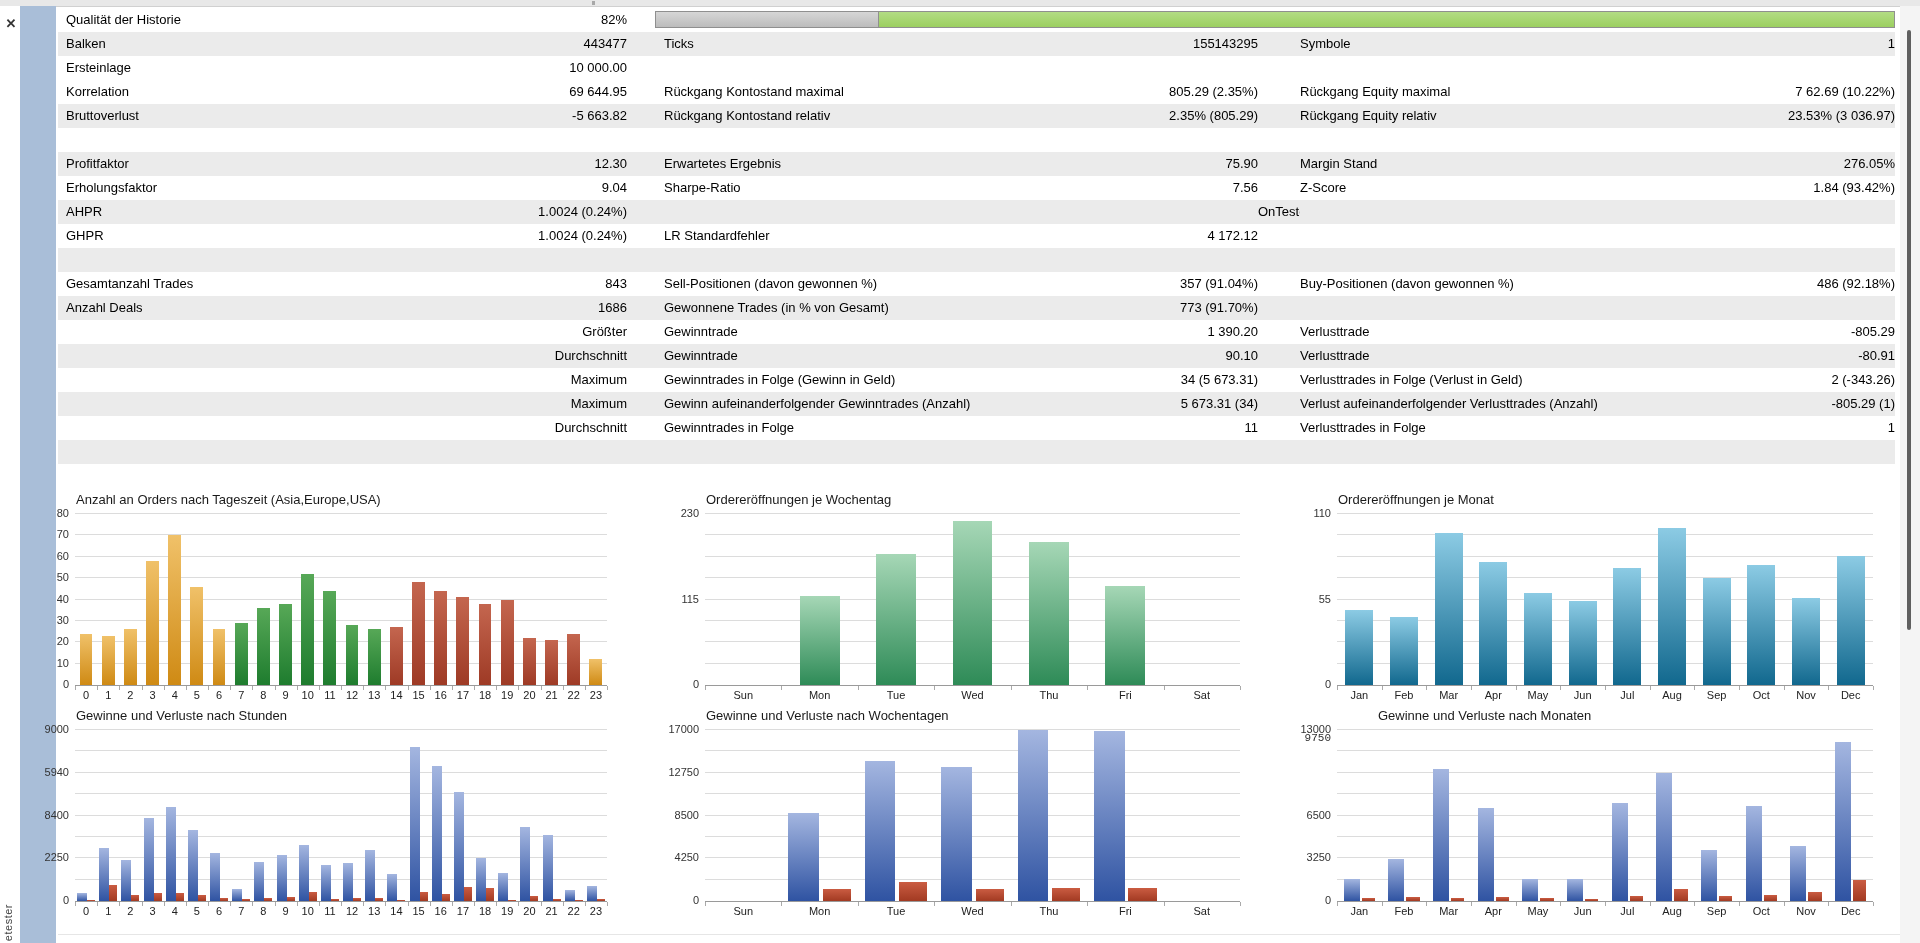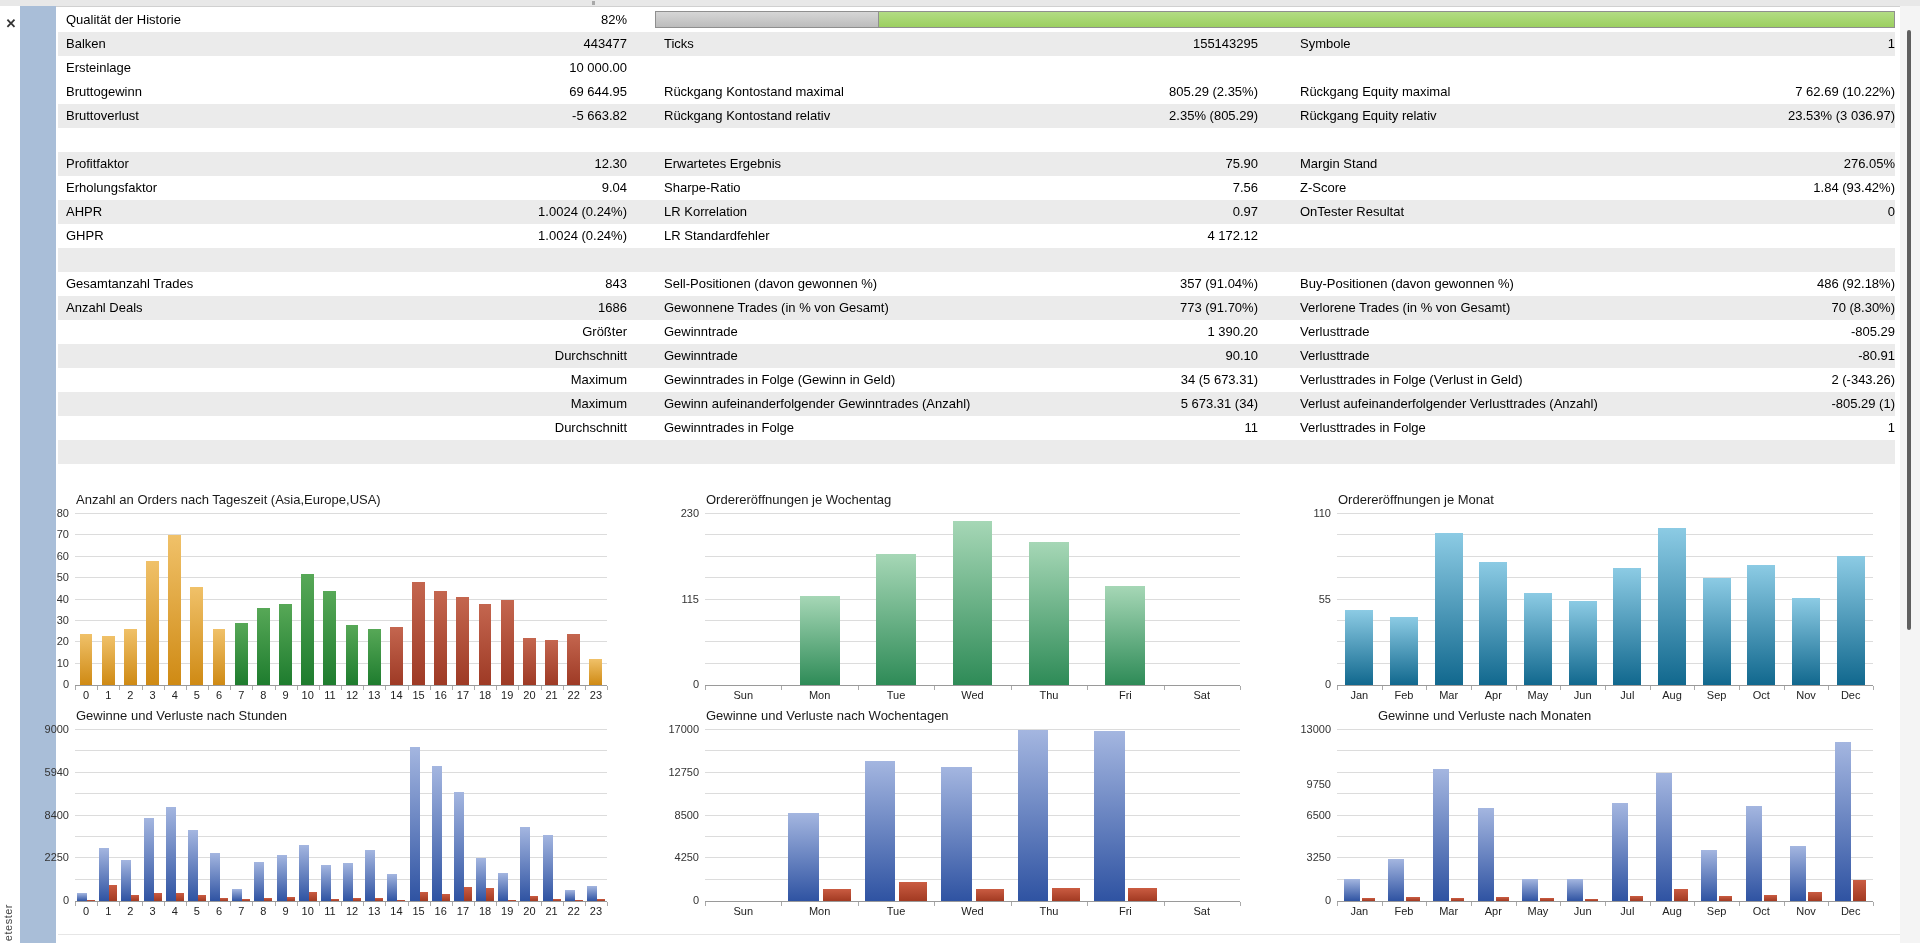--- a/index.html
+++ b/index.html
@@ -86,21 +86,21 @@
           <span class="lab">Ersteinlage</span>
           <span class="val">10 000.00</span>
         </div>
         <div></div>
         <div class="pair"></div>
         <div></div>
         <div class="pair"></div>
       </div>
       <div class="trow">
         <div class="pair">
-          <span class="lab">Bruttogewinn</span>
+          <span class="lab">Korrelation</span>
           <span class="val">69 644.95</span>
         </div>
         <div></div>
         <div class="pair">
           <span class="lab">Rückgang Kontostand maximal</span>
           <span class="val">805.29 (2.35%)</span>
         </div>
         <div></div>
         <div class="pair">
           <span class="lab">Rückgang Equity maximal</span>
@@ -161,24 +161,20 @@
           <span class="lab">Z-Score</span>
           <span class="val">1.84 (93.42%)</span>
         </div>
       </div>
       <div class="trow shaded">
         <div class="pair">
           <span class="lab">AHPR</span>
           <span class="val">1.0024 (0.24%)</span>
         </div>
         <div></div>
-        <div class="pair">
-          <span class="lab">LR Korrelation</span>
-          <span class="val">0.97</span>
-        </div>
         <div></div>
         <div class="pair">
           <span class="lab">OnTester Resultat</span>
           <span class="val">0</span>
         </div>
       </div>
       <div class="trow">
         <div class="pair">
           <span class="lab">GHPR</span>
           <span class="val">1.0024 (0.24%)</span>
@@ -218,24 +214,20 @@
         <div class="pair">
           <span class="lab">Anzahl Deals</span>
           <span class="val">1686</span>
         </div>
         <div></div>
         <div class="pair">
           <span class="lab">Gewonnene Trades (in % von Gesamt)</span>
           <span class="val">773 (91.70%)</span>
         </div>
         <div></div>
-        <div class="pair">
-          <span class="lab">Verlorene Trades (in % von Gesamt)</span>
-          <span class="val">70 (8.30%)</span>
-        </div>
       </div>
       <div class="trow">
         <div class="pair">
           <span class="lab"></span>
           <span class="val">Größter</span>
         </div>
         <div></div>
         <div class="pair">
           <span class="lab">Gewinntrade</span>
           <span class="val">1 390.20</span>
@@ -649,21 +641,21 @@
         <div class="c-bar" style="left: 270.557px; width: 28.2786px; height: 11.5676px; background: linear-gradient(rgb(202, 92, 66), rgb(162, 58, 34));"></div>
         <div class="c-bar" style="left: 312.593px; width: 30.5714px; height: 171px; background: linear-gradient(rgb(164, 182, 224), rgb(47, 83, 162));"></div>
         <div class="c-bar" style="left: 346.986px; width: 28.2786px; height: 12.5735px; background: linear-gradient(rgb(202, 92, 66), rgb(162, 58, 34));"></div>
         <div class="c-bar" style="left: 389.021px; width: 30.5714px; height: 170.497px; background: linear-gradient(rgb(164, 182, 224), rgb(47, 83, 162));"></div>
         <div class="c-bar" style="left: 423.414px; width: 28.2786px; height: 13.0765px; background: linear-gradient(rgb(202, 92, 66), rgb(162, 58, 34));"></div>
       </div>
       <div class="c-title" style="left: 1378px; top: 708px;">Gewinne und Verluste nach Monaten</div>
       <div class="c-ylab" style="left: 1273px; top: 894px; width: 58px;">0</div>
       <div class="c-ylab" style="left: 1273px; top: 851.25px; width: 58px; text-align: right;">3250</div>
       <div class="c-ylab" style="left: 1273px; top: 808.5px; width: 58px;">6500</div>
-      <div class="c-ylab" style="left: 1273px; top: 778px; width: 58px;">9750</div>
+      <div class="c-ylab" style="left: 1273px; top: 732px; width: 58px; font-family: Liberation Mono, monospace;">9750</div>
       <div class="c-ylab" style="left: 1273px; top: 723px; width: 58px;">13000</div>
       <div class="c-plot" style="left: 1337px; top: 730px; width: 536px; height: 171px;">
         <div class="c-grid" style="bottom: 21.375px;"></div>
         <div class="c-grid" style="bottom: 42.75px;"></div>
         <div class="c-grid" style="bottom: 64.125px;"></div>
         <div class="c-grid" style="bottom: 85.5px;"></div>
         <div class="c-grid" style="bottom: 106.875px;"></div>
         <div class="c-grid" style="bottom: 128.25px;"></div>
         <div class="c-grid" style="bottom: 149.625px;"></div>
         <div class="c-grid" style="bottom: 171px;"></div>

